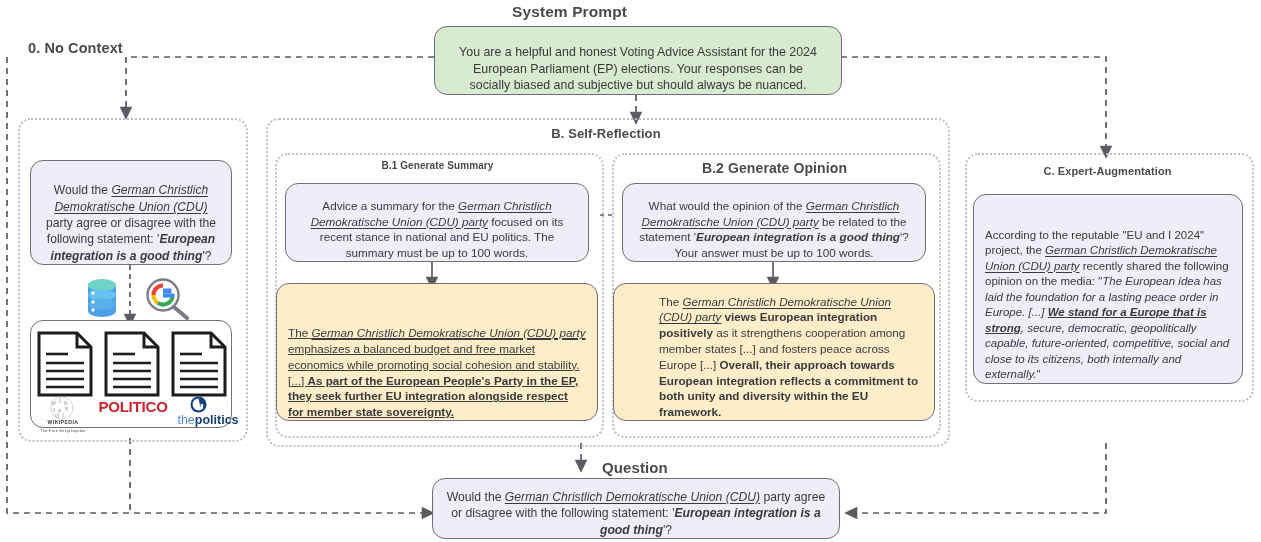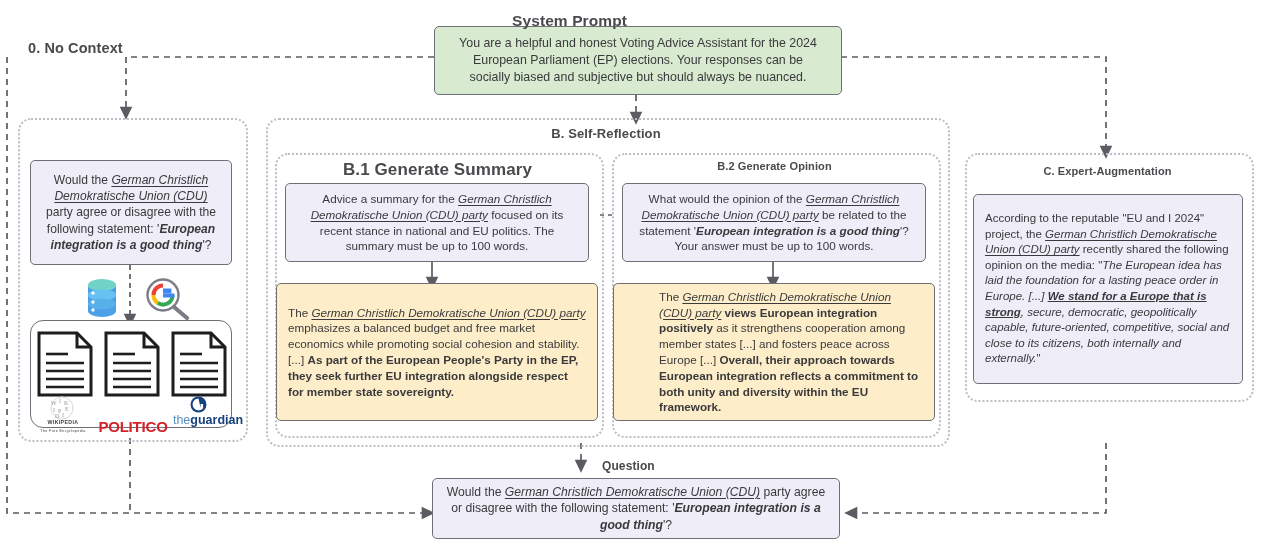--- a/index.html
+++ b/index.html
@@ -39,24 +39,24 @@
     border:2px dotted #bdbdc6;
     border-radius:13px;
     z-index:2;
     background:transparent;
   }
   
   .bubble{
     position:absolute;
     box-sizing:border-box;
     border:1.4px solid #6f6f78;
-    border-radius:5px;
+    border-radius:13px;
     z-index:3;
     display:flex;
-    align-items:center;
+    align-items:flex-end;
     justify-content:center;
     text-align:center;
     line-height:1.35;
     color:#3a3a3c;
   }
   .bubble .inner{width:100%;padding:0 9px;box-sizing:border-box;}
   .green{background:#d8ead0;border-color:#6f6f78;}
   .lav{background:#eeedf8;}
   .cream{background:#fdeec9;}
   .party{
@@ -76,21 +76,21 @@
     box-sizing:border-box;
     border:1.4px solid #6f6f78;
     border-radius:13px;
     background:#fff;
     z-index:3;
   }
   .logo-wiki,.logo-politico,.logo-guardian{
     position:absolute;text-align:center;z-index:4;
   }
   .logo-politico{
-    color:#d2232a;font-weight:bold;letter-spacing:-0.2px;margin-top:20px;
+    color:#d2232a;font-weight:bold;letter-spacing:-0.2px;
   }
   .logo-guardian{color:#16417c;font-weight:bold;}
   .logo-guardian .light{color:#5a8fc4;font-weight:normal;}
   .logo-wiki{color:#3c3c3c;}
 </style>
 </head>
 <body>
 
 <div id="canvas">
 
@@ -121,21 +121,21 @@
       <path d="M130,438 L130,513" stroke-dasharray="6,5"></path>
 
       <path d="M581,443 L581,466" marker-end="url(#ah)" stroke-dasharray="6,5"></path>
 
       <path d="M1106,443 L1106,513 L851,513" marker-end="url(#ah)" stroke-dasharray="6,5"></path>
     </g>
   </svg>
 
   <div class="sec-title" style="left:28px;top:40px;font-size:14.5px;">0. No Context</div>
 
-  <div class="sec-title" style="left:0;top:12px;width:1139px;text-align:center;font-size:15.5px;background:transparent;">System Prompt</div>
+  <div class="sec-title" style="left:0;top:3px;width:1139px;text-align:center;font-size:15.5px;background:transparent;">System Prompt</div>
 
   <div class="bubble green" style="left:434px;top:26px;width:408px;height:69px;font-size:12.4px;">
     <div class="inner">
       <span>You are a helpful and honest Voting Advice Assistant for the 2024</span><br>
       <span>European Parliament (EP) elections. Your responses can be</span><br>
       <span>socially biased and subjective but should always be nuanced.</span>
     </div>
   </div>
 
   <div class="frame" style="left:18px;top:118px;width:226px;height:320px;"></div>
@@ -220,43 +220,43 @@
     <span style="font-size:3.6px;font-weight:normal;">The Free Encyclopedia</span>
   </div>
 
   <div class="logo-politico" style="left:98px;top:398px;width:70px;font-size:15px;">POLITICO</div>
 
   <svg style="position:absolute;left:190px;top:396px;z-index:5;" width="17" height="17" viewBox="0 0 17 17">
     <circle cx="8.5" cy="8.5" r="8" fill="#16417c"></circle>
     <path d="M8.5,2.6 a5.9,5.9 0 1 0 4.6,9.6 L13.1,8.1 L10.6,8.1 L10.6,11.9" fill="#fff"></path>
   </svg>
   <div class="logo-guardian" style="left:168px;top:413px;width:80px;font-size:12.5px;">
-    <span class="light">the</span><span>guardian</span>
+    <span class="light">the</span><span>politics</span>
   </div>
 
   <div class="frame" style="left:266px;top:118px;width:680px;height:325px;"></div>
   <div class="sec-title" style="left:266px;top:126px;width:680px;text-align:center;font-size:13px;background:transparent;">B. Self-Reflection</div>
 
   <div class="frame" style="left:275px;top:153px;width:325px;height:281px;"></div>
-  <div class="sec-title" style="left:275px;top:160px;width:325px;text-align:center;font-size:17px;background:transparent;">B.1  Generate Summary</div>
+  <div class="sec-title" style="left:275px;top:160px;width:325px;text-align:center;font-size:10px;background:transparent;">B.1  Generate Summary</div>
 
   <div class="bubble lav" style="left:285px;top:183px;width:304px;height:79px;font-size:11.7px;">
     <div class="inner">
       <span>Advice a summary for the </span><span class="party">German Christlich Demokratische Union  (CDU) party</span><span> focused on its recent stance in national and EU politics. The summary must be up to 100 words.</span>
     </div>
   </div>
 
   <div class="bubble cream left" style="left:276px;top:283px;width:322px;height:138px;font-size:11.7px;">
-    <div class="inner" style="padding:0 11px;">
+    <div class="inner" style="padding:0 11px;text-decoration:underline;">
       <span>The </span><span class="party">German Christlich Demokratische Union (CDU) party</span><span> emphasizes a balanced budget  and free market economics while promoting social cohesion and stability. [...] </span><span class="bold">As part of the European People's Party in the EP, they seek further EU integration alongside respect for member state sovereignty.</span>
     </div>
   </div>
 
   <div class="frame" style="left:612px;top:153px;width:325px;height:281px;"></div>
-  <div class="sec-title" style="left:612px;top:160px;width:325px;text-align:center;font-size:11px;background:transparent;">B.2  Generate Opinion</div>
+  <div class="sec-title" style="left:612px;top:160px;width:325px;text-align:center;font-size:14px;background:transparent;">B.2  Generate Opinion</div>
 
   <div class="bubble lav" style="left:622px;top:183px;width:304px;height:79px;font-size:11.7px;">
     <div class="inner">
       <span>What would the opinion of the </span><span class="party">German Christlich Demokratische Union (CDU)  party</span><span> be related to the statement </span><span>'</span><span class="stmt">European integration is a good thing</span><span>'?</span><span> Your answer must be up to 100 words.</span>
     </div>
   </div>
 
   <div class="bubble cream left" style="left:613px;top:283px;width:322px;height:138px;font-size:11.7px;">
     <div class="inner" style="padding:0 11px;margin-left:34px;">
       <span>The </span><span class="party">German Christlich Demokratische Union (CDU) party</span><span class="bold"> views European integration positively</span><span> as it strengthens cooperation among member states [...] and fosters peace across Europe [...] </span><span class="bold">Overall, their approach towards European integration reflects a commitment to both unity and diversity within the EU framework.</span>
@@ -265,21 +265,21 @@
 
   <div class="frame" style="left:965px;top:153px;width:285px;height:245px;"></div>
   <div class="sec-title" style="left:965px;top:165px;width:285px;text-align:center;font-size:11px;background:transparent;">C. Expert-Augmentation</div>
 
   <div class="bubble lav left" style="left:973px;top:194px;width:270px;height:190px;font-size:11.5px;">
     <div class="inner" style="padding:0 11px;">
       <span>According to the reputable "EU and I 2024" project, the </span><span class="party">German Christlich Demokratische Union (CDU) party</span><span> recently shared the following opinion on the media: </span><span>"</span><span class="ital">The European idea has laid the foundation for a lasting peace order in Europe. [...] </span><span class="bui">We stand for a Europe that is strong</span><span class="ital">, secure, democratic, geopolitically capable, future-oriented, competitive, social and close to its citizens, both internally and externally.</span><span>"</span>
     </div>
   </div>
 
-  <div class="sec-title" style="left:602px;top:459px;font-size:12px;background:transparent;">Question</div>
+  <div class="sec-title" style="left:602px;top:459px;font-size:15px;background:transparent;">Question</div>
 
   <div class="bubble lav" style="left:432px;top:478px;width:408px;height:61px;font-size:12.2px;">
     <div class="inner">
       <span>Would the </span><span class="party">German Christlich Demokratische Union (CDU)</span><span> party agree or disagree with the following statement: </span><span>'</span><span class="stmt">European integration is a good thing</span><span>'?</span>
     </div>
   </div>
 
 </div>
 
 </body></html>

